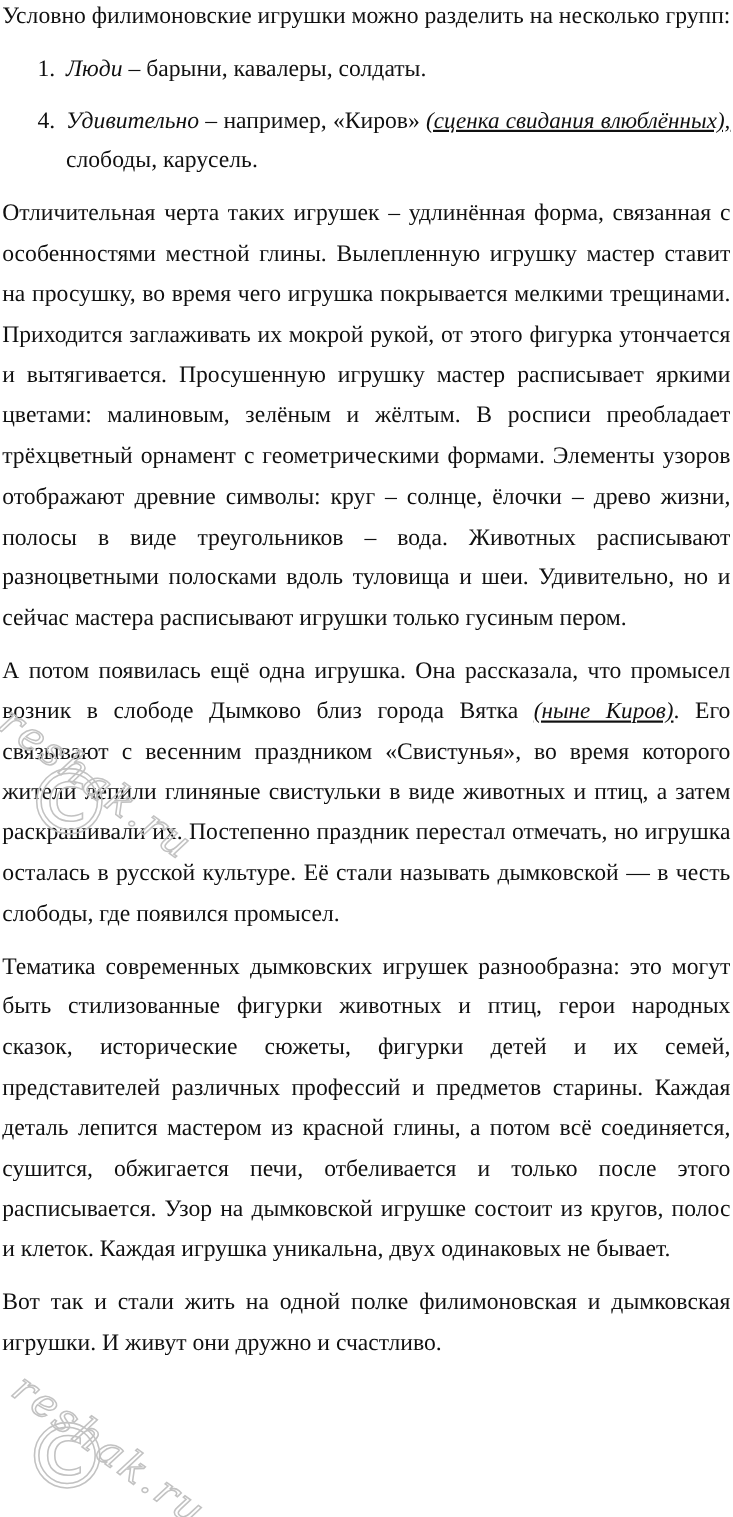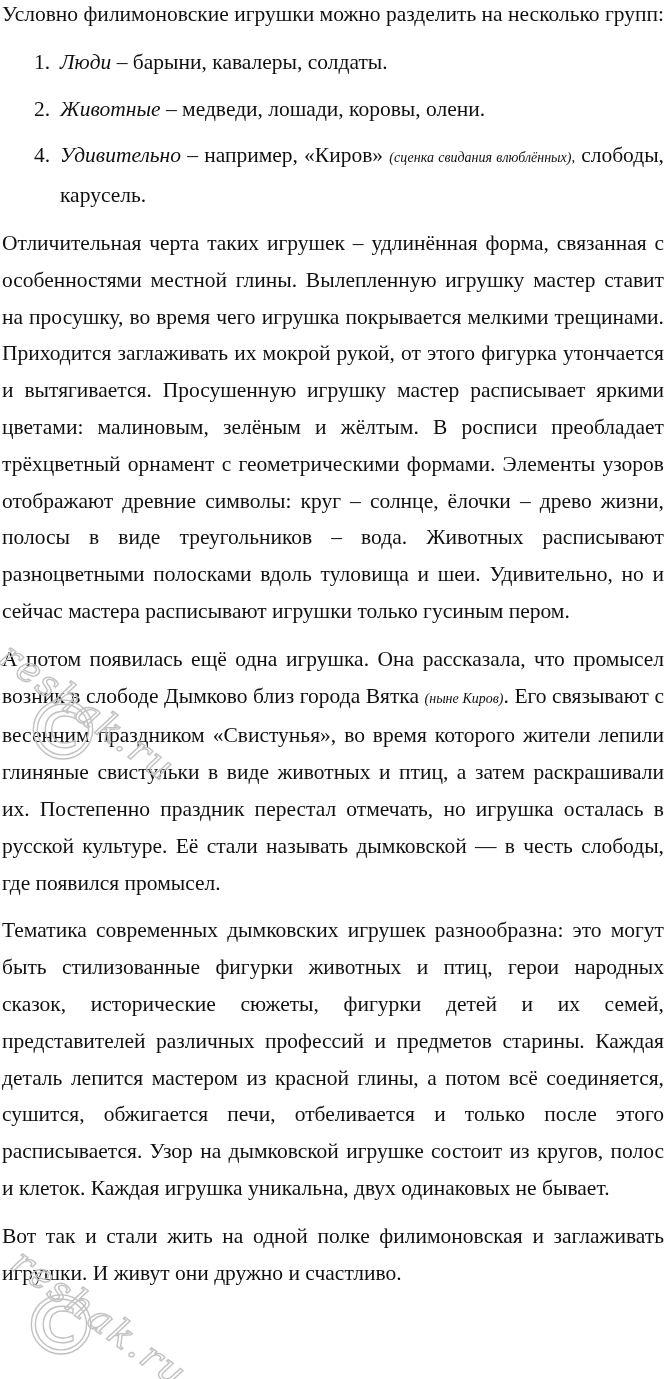--- a/index.html
+++ b/index.html
@@ -46,21 +46,22 @@
     margin: 0 0 10px 0;
   }
   .li-num {
     display: inline-block;
     width: 26px;
     text-indent: 0;
   }
   .term { font-style: italic; }
   .note {
     font-style: italic;
-    font-size: 14px;
+    font-size: 21px;
+    text-decoration: underline;
   }
 
   
   .wm-text {
     position: absolute;
     font-family: "DejaVu Serif", serif;
     font-style: italic;
     font-size: 37px;
     letter-spacing: 3px;
     white-space: nowrap;
@@ -94,28 +95,25 @@
   <span class="wm-text wm2-text">reshak.ru</span>
   <span class="wm-copy wm2-copy">©</span>
 
   <p class="para intro">Условно филимоновские игрушки можно разделить на несколько групп:</p>
 
   <ol class="toy-list">
     <li>
       <span class="li-num">1.</span><span class="term">Люди</span><span> – барыни, кавалеры, солдаты.</span>
     </li>
     <li>
-      <span class="li-num">2.</span><span class="term">Животные</span><span> – медведи, лошади, коровы, олени.</span>
-    </li>
-    <li>
       <span class="li-num">4.</span><span class="term">Удивительно</span><span> – например, «Киров» </span><span class="note">(сценка свидания влюблённых),</span><span> слободы, карусель.</span>
     </li>
   </ol>
 
   <p class="para">Отличительная черта таких игрушек – удлинённая форма, связанная с особенностями местной глины. Вылепленную игрушку мастер ставит на просушку, во время чего игрушка покрывается мелкими трещинами. Приходится заглаживать их мокрой рукой, от этого фигурка утончается и вытягивается. Просушенную игрушку мастер расписывает яркими цветами: малиновым, зелёным и жёлтым. В росписи преобладает трёхцветный орнамент с геометрическими формами. Элементы узоров отображают древние символы: круг – солнце, ёлочки – древо жизни, полосы в виде треугольников – вода. Животных расписывают разноцветными полосками вдоль туловища и шеи. Удивительно, но и сейчас мастера расписывают игрушки только гусиным пером.</p>
 
   <p class="para"><span>А потом появилась ещё одна игрушка. Она рассказала, что промысел возник в слободе Дымково близ города Вятка </span><span class="note">(ныне Киров)</span><span>. Его связывают с весенним праздником «Свистунья», во время которого жители лепили глиняные свистульки в виде животных и птиц, а затем раскрашивали их. Постепенно праздник перестал отмечать, но игрушка осталась в русской культуре. Её стали называть дымковской — в честь слободы, где появился промысел.</span></p>
 
   <p class="para">Тематика современных дымковских игрушек разнообразна: это могут быть стилизованные фигурки животных и птиц, герои народных сказок, исторические сюжеты, фигурки детей и их семей, представителей различных профессий и предметов старины. Каждая деталь лепится мастером из красной глины, а потом всё соединяется, сушится, обжигается печи, отбеливается и только после этого расписывается. Узор на дымковской игрушке состоит из кругов, полос и клеток. Каждая игрушка уникальна, двух одинаковых не бывает.</p>
 
-  <p class="para last">Вот так и стали жить на одной полке филимоновская и заглаживать игрушки. И живут они дружно и счастливо.</p>
+  <p class="para last">Вот так и стали жить на одной полке филимоновская и дымковская игрушки. И живут они дружно и счастливо.</p>
 
 </div>
 
 </body></html>

